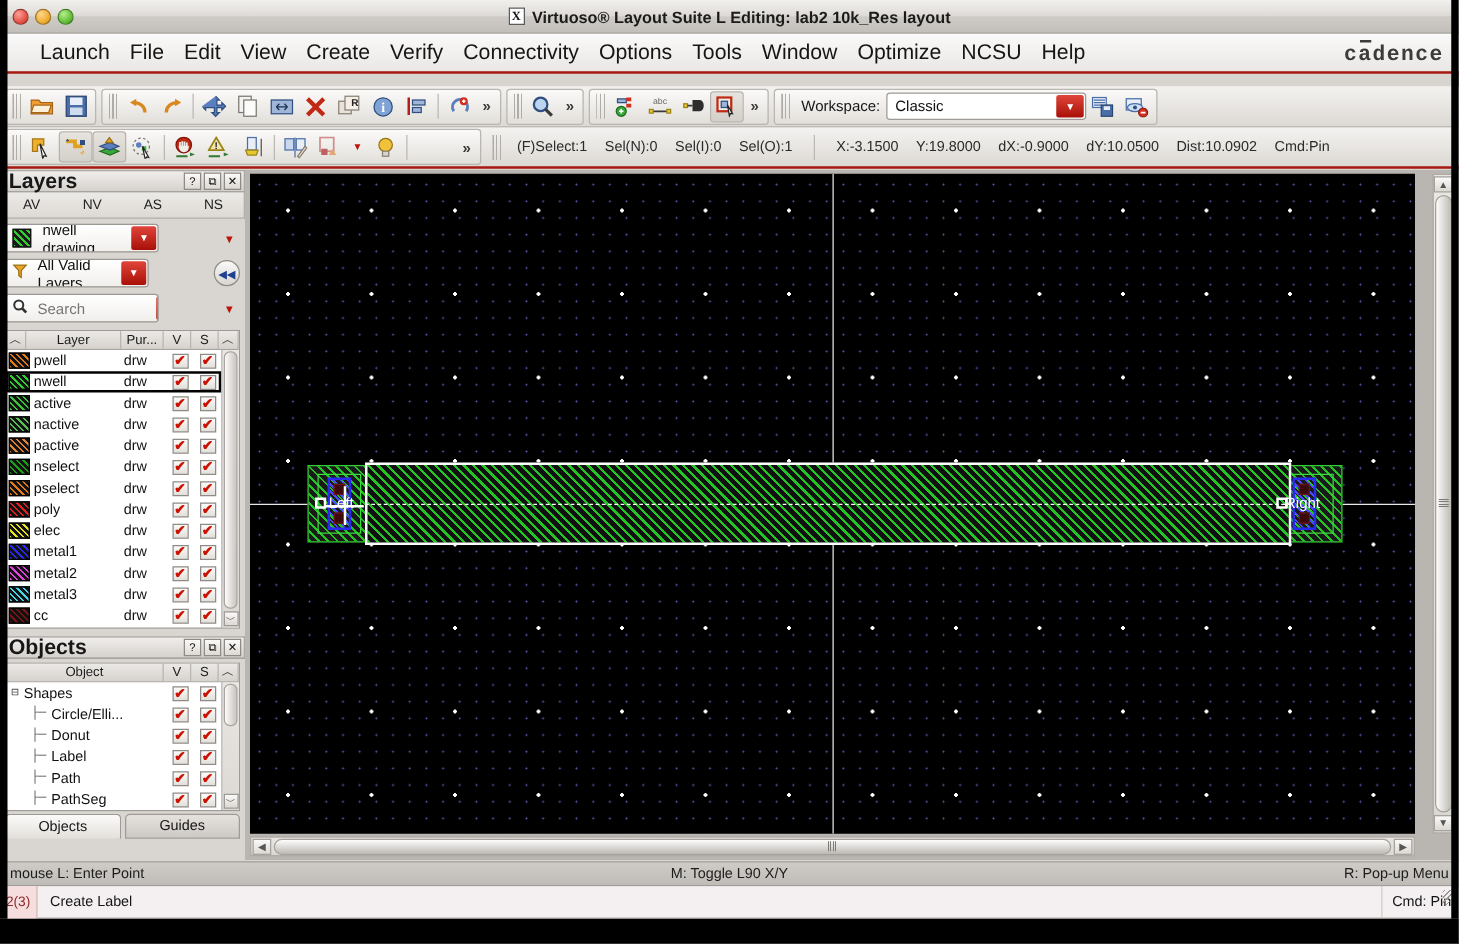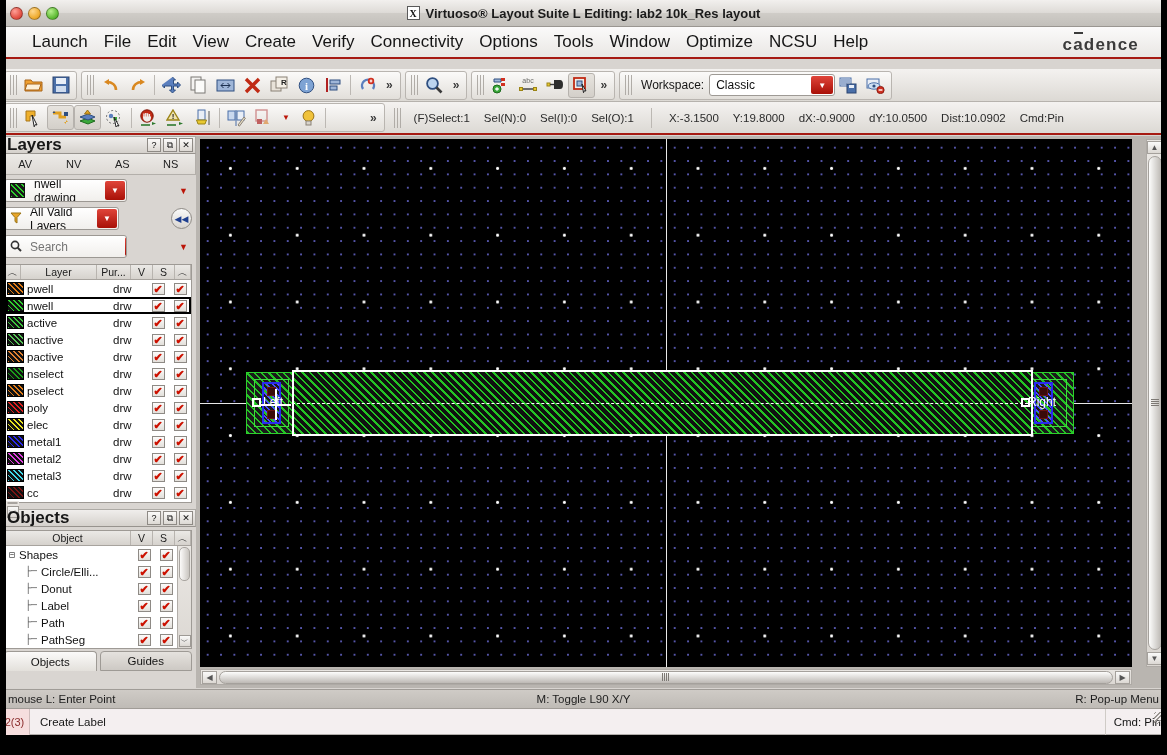--- a/index.html
+++ b/index.html
@@ -41,23 +41,23 @@
   .menubar {
     position:absolute; left:0; top:27px; width:1167px; height:32px;
     background:linear-gradient(to bottom,#fbfafa,#e9e7e4);
     border-bottom:2px solid #a61a12;
     display:flex; align-items:center; padding-left:24px;
   }
   .menu-item {
     font-size:17px; color:#151515; padding:3px 8px; cursor:default; white-space:nowrap;
   }
   .cadence-logo {
-    position:absolute; right:28px; top:8px;
+    position:absolute; right:12px; top:8px;
     font-size:17px; font-weight:bold; color:#3b3b3b;
-    letter-spacing:1.2px; font-family:Liberation Sans, sans-serif;margin-left:12px;
+    letter-spacing:1.2px; font-family:Liberation Mono, monospace;margin-left:12px;
   }
   .cadence-logo .bar { position:relative; }
   .cadence-logo .bar:after{
     content:""; position:absolute; left:1px; right:1px; top:-3px; height:2px; background:#3b3b3b;
   }
 
   
   .toolbar {
     position:absolute; left:0; width:1167px; height:33px;
     background:linear-gradient(to bottom,#f4f2f0,#dcd9d4);
@@ -77,21 +77,21 @@
   .tbtn {
     width:27px; height:25px; display:flex; align-items:center; justify-content:center;
     border:1px solid transparent; border-radius:3px; cursor:default;
   }
   .tbtn.active { border:1px solid #b6b2ad; background:linear-gradient(to bottom,#e7e4df,#d3cfc9); }
   .tsep { width:1px; height:20px; background:#bcb8b3; margin:0 3px; }
   .chev { font-size:12px; color:#3a3a3a; padding:0 5px; font-weight:bold; cursor:default; }
 
   .ws-label { font-size:12px; color:#161616; margin:0 5px 0 6px; }
   .ws-combo {
-    width:126px; height:22px; border:1px solid #9e9a95; border-radius:3px;
+    width:160px; height:22px; border:1px solid #9e9a95; border-radius:3px;
     background:#fff; display:flex; align-items:center; position:relative;
   }
   .ws-combo span { font-size:12px; padding-left:6px; color:#101010; }
   .ws-arrow {
     position:absolute; right:1px; top:1px; width:22px; height:18px;
     background:linear-gradient(to bottom,#e0453a,#a81007);
     border-radius:2px; display:flex; align-items:center; justify-content:center;
     color:#fff; font-size:8px;
   }
   .redarrow { color:#bb1508; font-size:9px; margin:0 4px; }
@@ -634,21 +634,21 @@
 
       <div class="tablewrap">
         <div class="thead">
           <div class="th-sort">︿</div>
           <div class="th-layer">Layer</div>
           <div class="th-pur">Pur...</div>
           <div class="th-v">V</div>
           <div class="th-s">S</div>
           <div class="th-sb">︿</div>
         </div>
-        <div style="display:flex;height:222px;flex-direction:column;">
+        <div style="display:flex;height:222px;">
           <div style="flex:1;" id="layers-body">
               <div class="lrow">
                 <span class="l-sw" style="background:#111;background-image:repeating-linear-gradient(45deg,#e07b18 0 1.3px, transparent 1.3px 3.6px);"></span>
                 <span class="l-name">pwell</span>
                 <span class="l-pur">drw</span>
                 <span class="l-ck">
                   <span class="tick">✔</span>
                 </span>
                 <span class="l-ck">
                   <span class="tick">✔</span>

